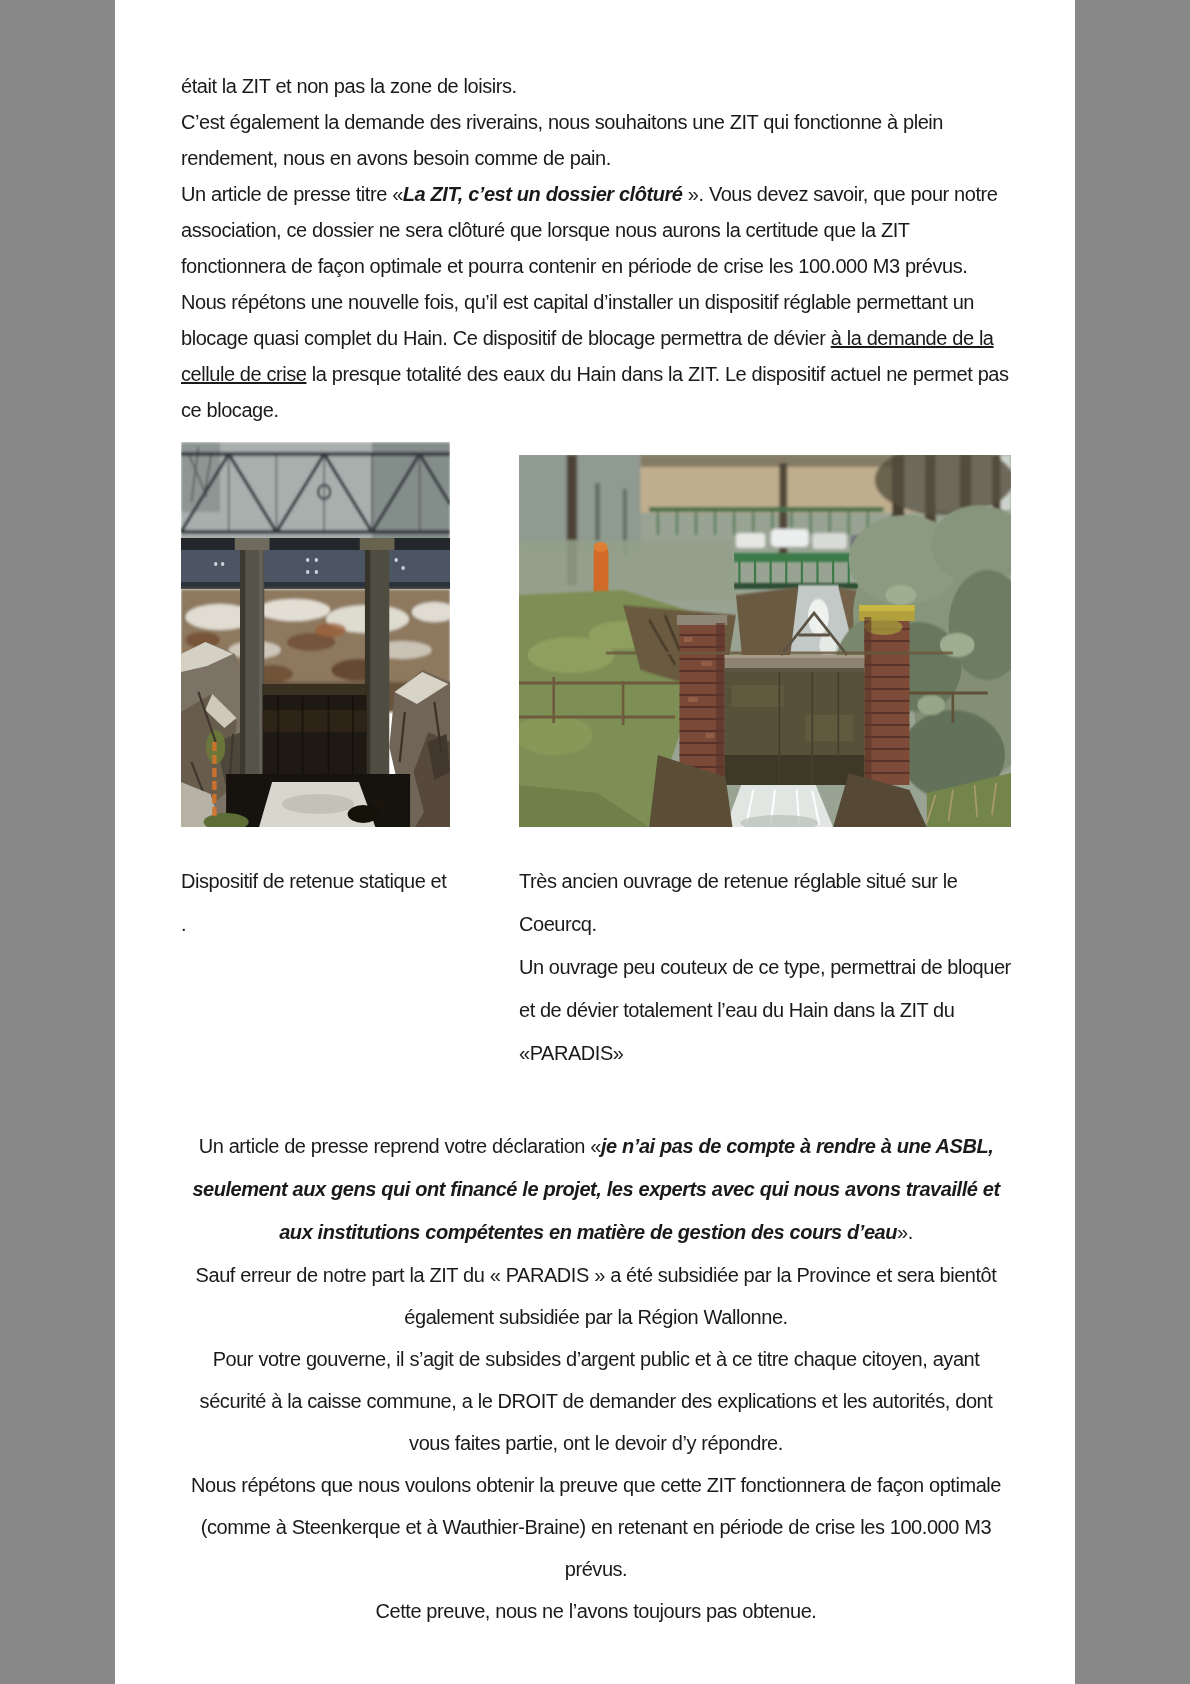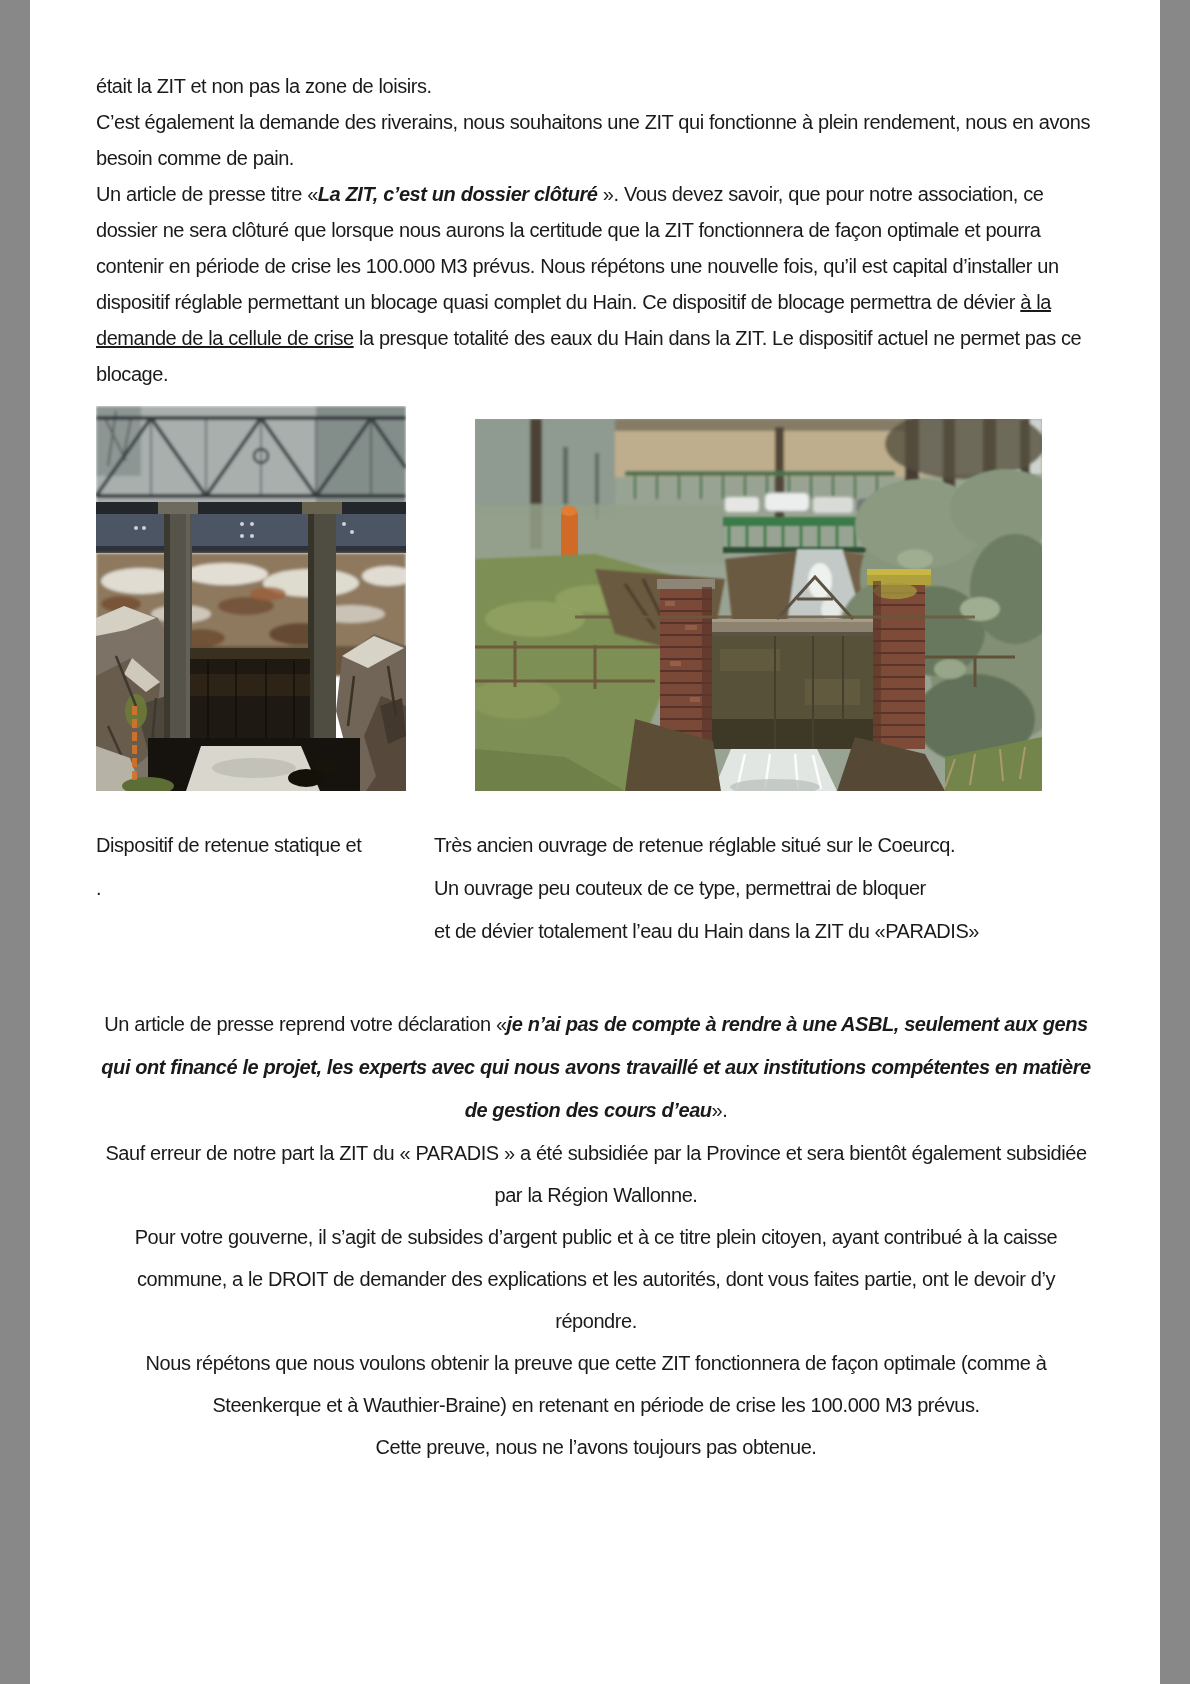--- a/index.html
+++ b/index.html
@@ -1,18 +1,18 @@
 <!DOCTYPE html>
 <html><head>
 <meta charset="utf-8">
 <style>
   html, body { margin: 0; padding: 0; background: #888; }
   .page {
     position: relative;
-    width: 1130px;
+    width: 960px;
     height: 1684px;
     margin: 0 auto;
     background: #ffffff;
     box-sizing: border-box;
     padding: 68px 64px 0 66px;
     font-family: "Liberation Sans", sans-serif;
     color: #1a1a1a;
     overflow: hidden;
   }
   p { margin: 0; }
@@ -299,20 +299,20 @@
       <div class="caption-line">Un ouvrage peu couteux de ce type, permettrai de bloquer</div>
       <div class="caption-line">et de dévier totalement l’eau du Hain dans la ZIT du «PARADIS»</div>
     </div>
   </div>
 
   <p class="body lower para-declaration"><span>Un article de presse reprend votre déclaration «</span><span class="bi">je n’ai pas de compte à rendre à une ASBL, seulement aux gens qui ont financé le projet, les experts avec qui nous avons travaillé et aux institutions compétentes en matière de gestion des cours d’eau</span><span>».</span></p>
 
 
   <p class="body lower">Sauf erreur de notre part la ZIT du « PARADIS » a été subsidiée par la Province et sera bientôt également subsidiée par la Région Wallonne.</p>
 
-  <p class="body lower">Pour votre gouverne, il s’agit de subsides d’argent public et à ce titre plein citoyen, ayant contribué à la caisse commune, a le DROIT de demander des explications et les autorités, dont vous faites partie, ont le devoir d’y répondre.</p>
+  <p class="body lower">Pour votre gouverne, il s’agit de subsides d’argent public et à ce titre chaque citoyen, ayant sécurité à la caisse commune, a le DROIT de demander des explications et les autorités, dont vous faites partie, ont le devoir d’y répondre.</p>
 
 
   <p class="body lower">Nous répétons que nous voulons obtenir la preuve que cette ZIT fonctionnera de façon optimale (comme à Steenkerque et à Wauthier-Braine) en retenant en période de crise les 100.000 M3 prévus.</p>
 
   <p class="body lower">Cette preuve, nous ne l’avons toujours pas obtenue.</p>
 
 </div>
 
 </body></html>

